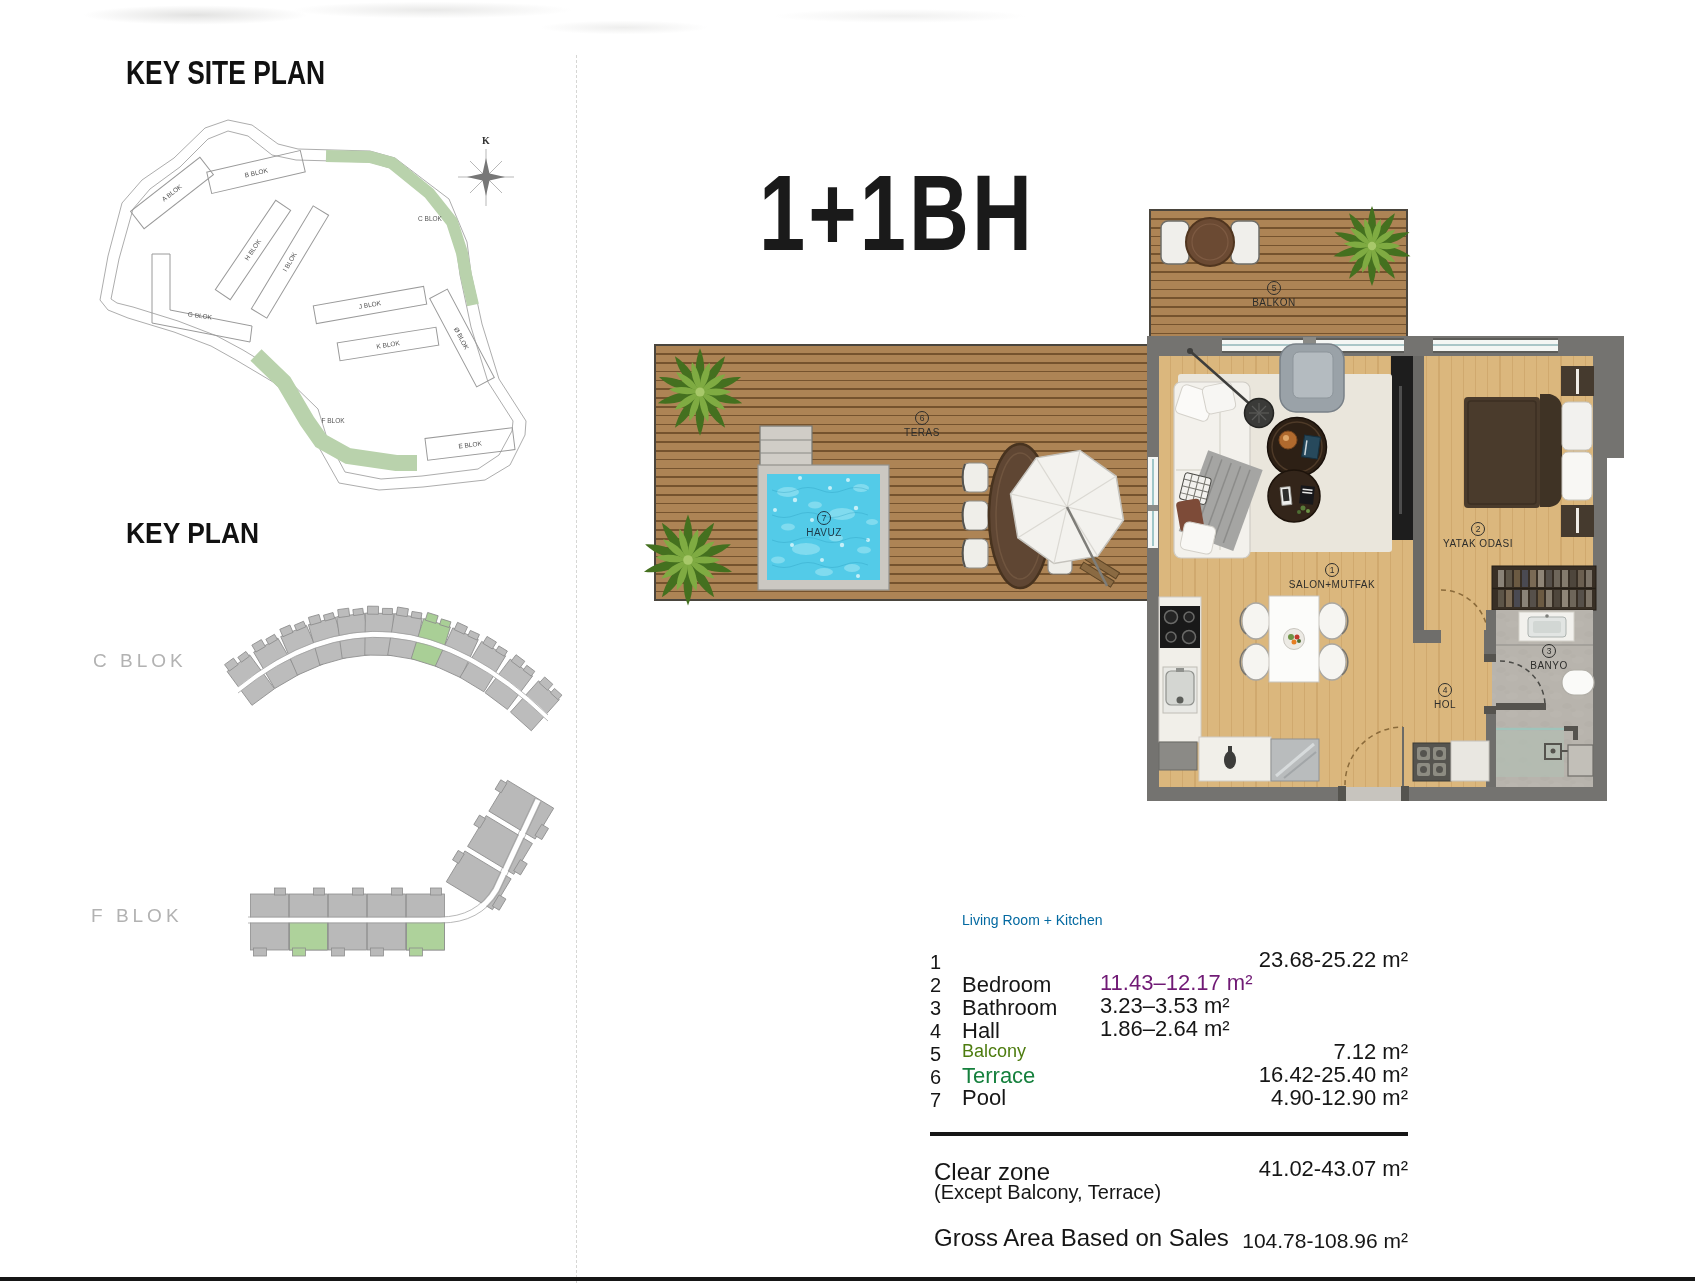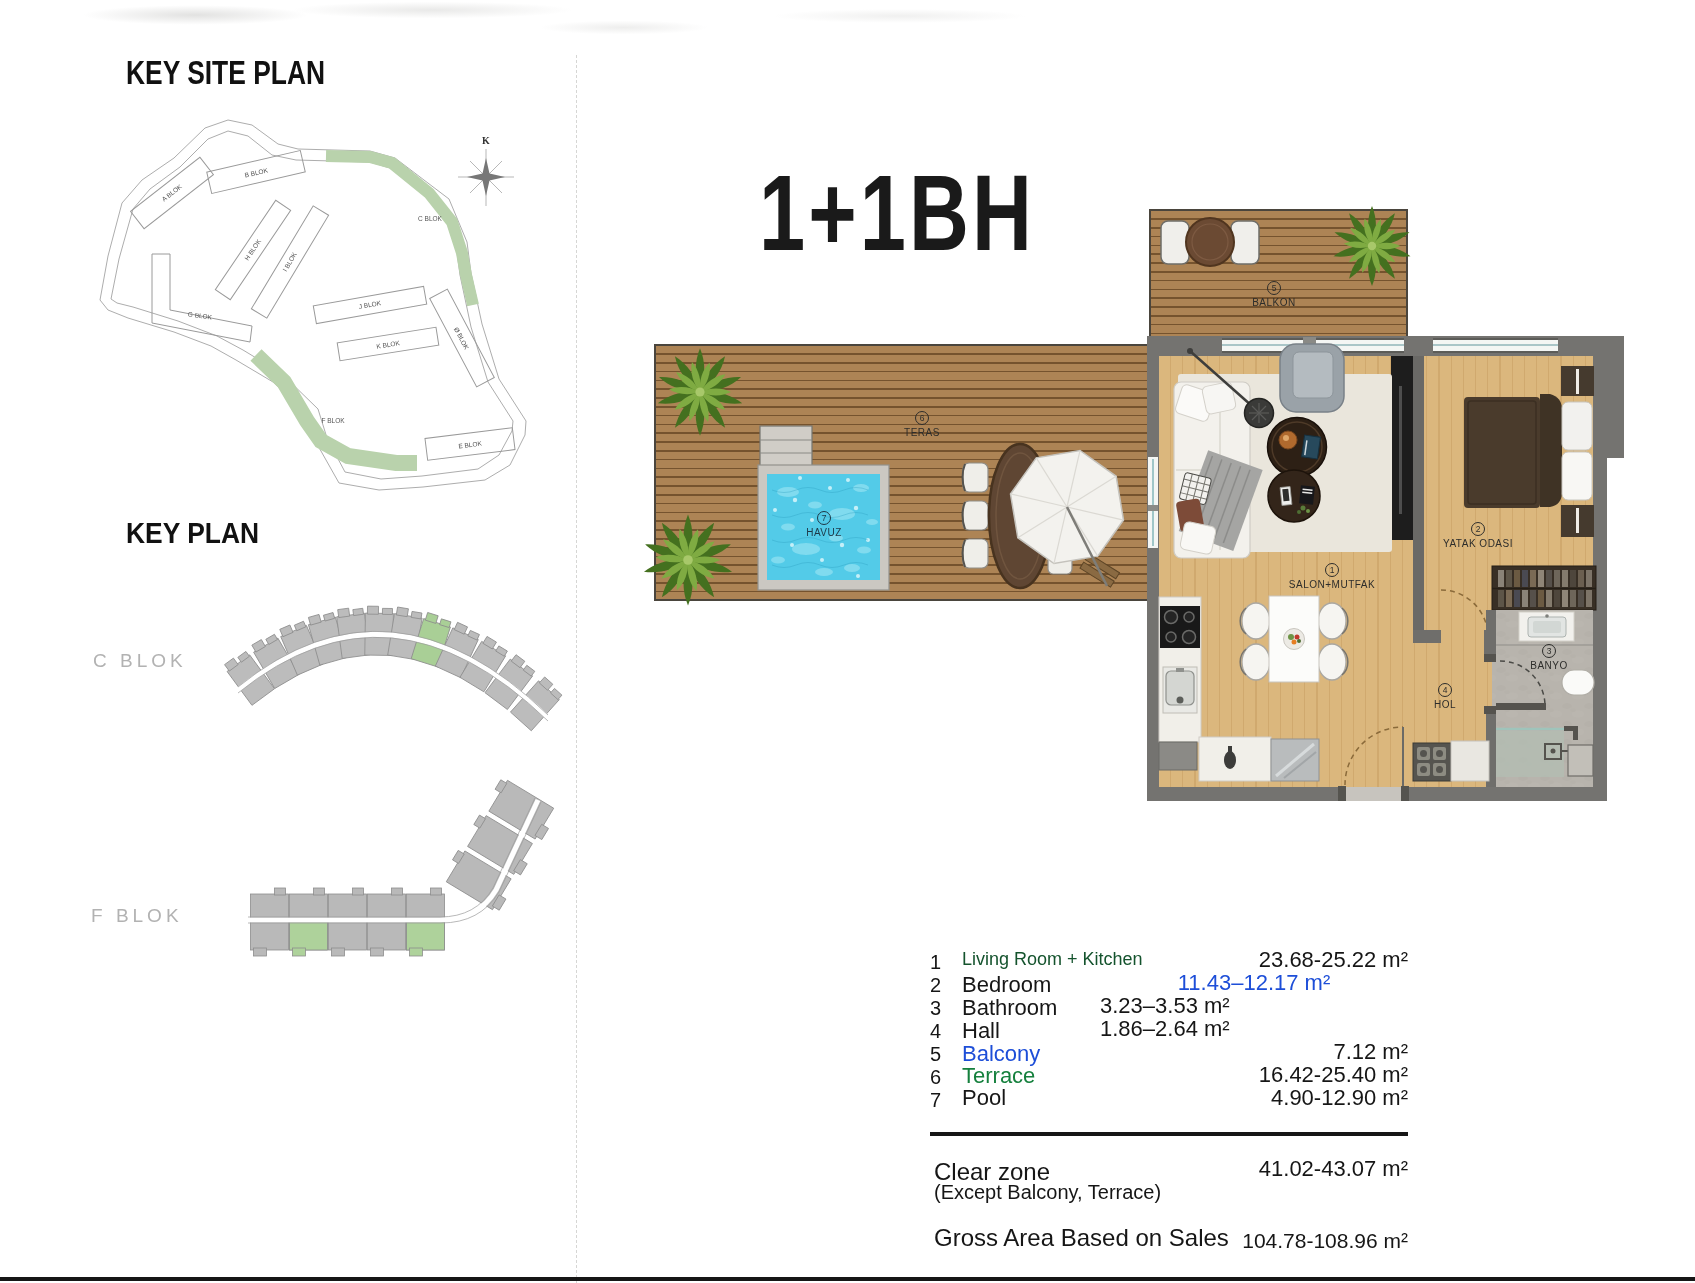--- a/index.html
+++ b/index.html
@@ -620,37 +620,37 @@
   <div class="num" style="left:1471px;top:522px">2</div>
   <div class="lbl" style="left:1408px;top:538px;width:140px">YATAK ODASI</div>
 
   <div class="num" style="left:1542px;top:644px">3</div>
   <div class="lbl" style="left:1514px;top:660px;width:70px">BANYO</div>
 
   <div class="num" style="left:1438px;top:683px">4</div>
   <div class="lbl" style="left:1420px;top:699px;width:50px">HOL</div>
 
   <div class="abs" style="left:930px;top:951px;font-size:20px;color:#161616">1</div>
-  <div class="abs" style="left:962px;top:949px;font-size:18px;color:#14532d">Living Room + Kitchen</div>
+  <div class="abs" style="left:962px;top:912px;font-size:14px;color:#0369a1">Living Room + Kitchen</div>
   <div class="abs" style="left:1100px;top:947px;width:308px;font-size:22px;color:#161616;text-align:right">23.68-25.22 m²</div>
 
   <div class="abs" style="left:930px;top:974px;font-size:20px;color:#161616">2</div>
   <div class="abs" style="left:962px;top:972px;font-size:22px;color:#161616">Bedroom</div>
-  <div class="abs" style="left:1100px;top:970px;width:308px;font-size:22px;color:#1d4ed8;text-align:center">11.43–12.17 m²</div>
+  <div class="abs" style="left:1100px;top:970px;width:308px;font-size:22px;color:#701a75;text-align:left">11.43–12.17 m²</div>
 
   <div class="abs" style="left:930px;top:997px;font-size:20px;color:#161616">3</div>
   <div class="abs" style="left:962px;top:995px;font-size:22px;color:#161616">Bathroom</div>
   <div class="abs" style="left:1100px;top:993px;width:308px;font-size:22px;color:#161616;">3.23–3.53 m²</div>
 
   <div class="abs" style="left:930px;top:1020px;font-size:20px;color:#161616">4</div>
   <div class="abs" style="left:962px;top:1018px;font-size:22px;color:#161616">Hall</div>
   <div class="abs" style="left:1100px;top:1016px;width:308px;font-size:22px;color:#161616;text-align:left">1.86–2.64 m²</div>
 
   <div class="abs" style="left:930px;top:1043px;font-size:20px;color:#161616">5</div>
-  <div class="abs" style="left:962px;top:1041px;font-size:22px;color:#1d4ed8">Balcony</div>
+  <div class="abs" style="left:962px;top:1041px;font-size:18px;color:#4d7c0f">Balcony</div>
   <div class="abs" style="left:1100px;top:1039px;width:308px;font-size:22px;color:#161616;text-align:right">7.12 m²</div>
 
   <div class="abs" style="left:930px;top:1066px;font-size:20px;color:#161616">6</div>
   <div class="abs" style="left:962px;top:1063px;font-size:22px;color:#15803d">Terrace</div>
   <div class="abs" style="left:1100px;top:1062px;width:308px;font-size:22px;color:#161616;text-align:right">16.42-25.40 m²</div>
 
   <div class="abs" style="left:930px;top:1089px;font-size:20px;color:#161616">7</div>
   <div class="abs" style="left:962px;top:1085px;font-size:22px;color:#161616">Pool</div>
   <div class="abs" style="left:1100px;top:1085px;width:308px;font-size:22px;color:#161616;text-align:right">4.90-12.90 m²</div>
 

